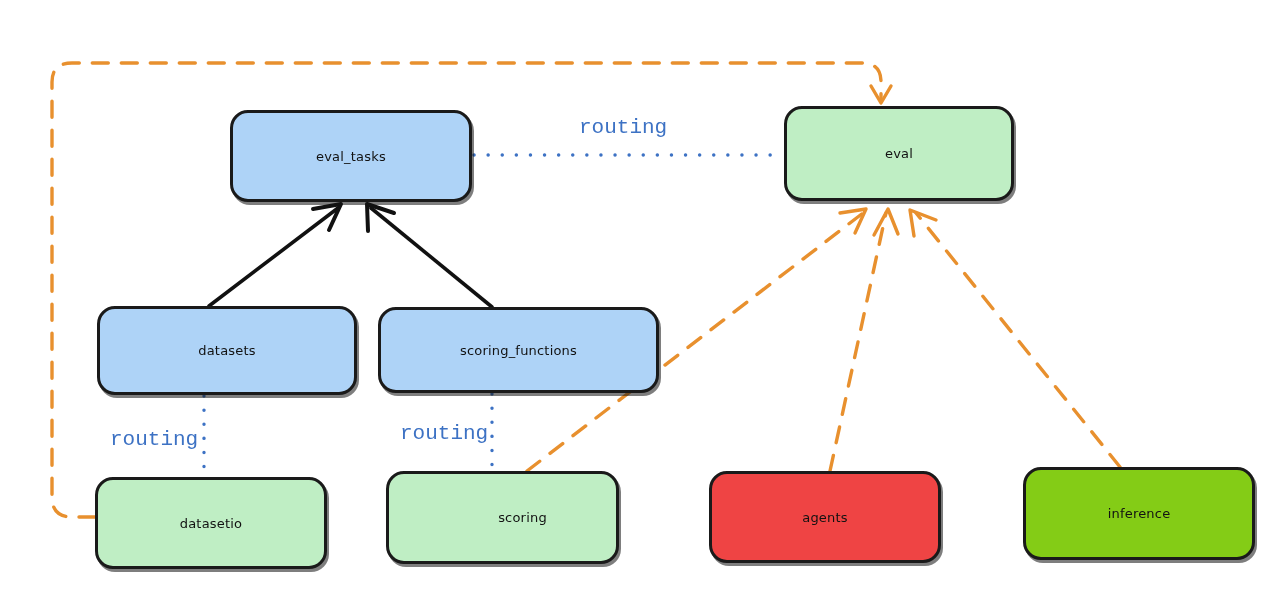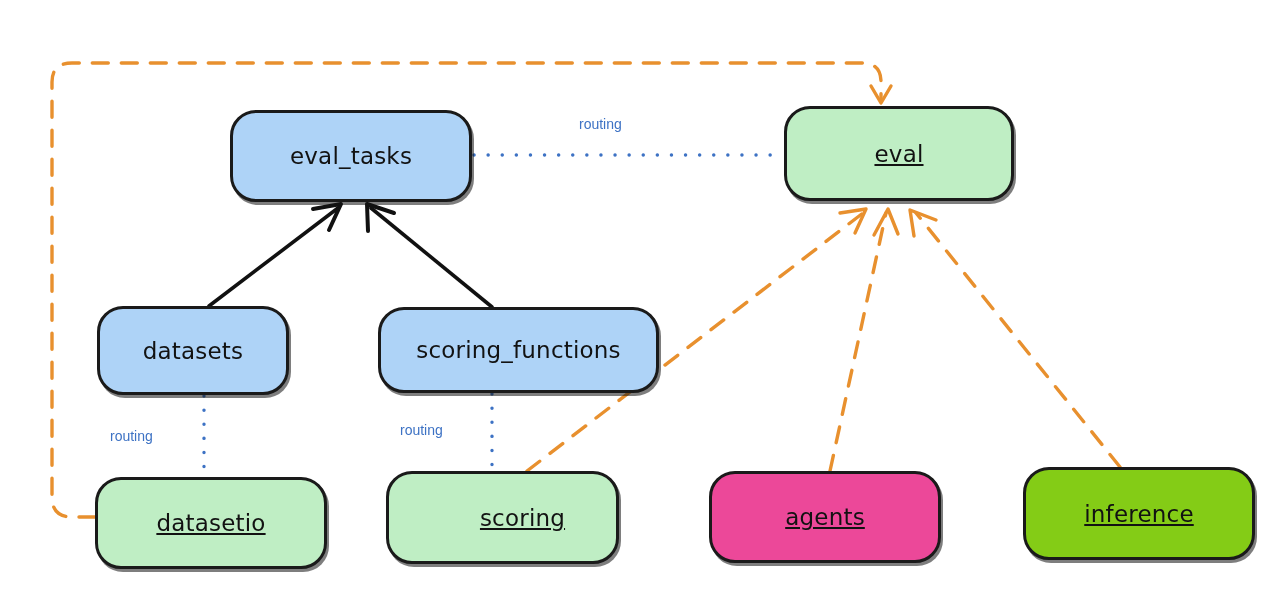--- a/index.html
+++ b/index.html
@@ -21,40 +21,40 @@
     position: absolute;
     left: 0;
     top: 0;
     width: 1280px;
     height: 596px;
   }
   .node {
     position: absolute;
     box-sizing: border-box;
     border: 3px solid #1a1a1a;
-    border-radius: 26px;
+    border-radius: 18px;
     display: flex;
     align-items: center;
     justify-content: center;
     font-family: "DejaVu Sans", sans-serif;
-    font-size: 23px;
+    font-size: 13px;
     color: #121212;
     letter-spacing: 0.2px;
     box-shadow: 2px 3px 0 rgba(20,20,20,0.55);
   }
   .node.blue  { background: #aed3f7; }
-  .node.green { background: #bfeec4; text-decoration: underline; }
+  .node.green { background: #bfeec4; }
   .node-label {
     pointer-events: none;
     white-space: nowrap;
   }
   .edge-label {
     position: absolute;
-    font-family: Liberation Sans, sans-serif;
-    font-size: 14px;
+    font-family: Liberation Mono, monospace;
+    font-size: 21px;
     color: #3d72c4;
     white-space: nowrap;
   }
 </style>
 </head>
 <body>
 
 <div id="canvas" style="background: rgb(255, 255, 255);">
 
   <svg id="edges" viewBox="0 0 1280 596" xmlns="http://www.w3.org/2000/svg">
@@ -105,37 +105,37 @@
   </svg>
 
   <div class="node blue" style="left: 230px; top: 110px; width: 242px; height: 92px; background: rgb(174, 211, 247); border-color: rgb(26, 26, 26);">
     <span class="node-label">eval_tasks</span>
   </div>
 
   <div class="node green" style="left: 784px; top: 106px; width: 230px; height: 95px; background: rgb(191, 238, 196); border-color: rgb(26, 26, 26);">
     <span class="node-label">eval</span>
   </div>
 
-  <div class="node blue" style="left: 97px; top: 306px; width: 192px; height: 89px; background: rgb(174, 211, 247); border-color: rgb(26, 26, 26);">
+  <div class="node blue" style="left: 97px; top: 306px; width: 260px; height: 89px; background: rgb(174, 211, 247); border-color: rgb(26, 26, 26);">
     <span class="node-label">datasets</span>
   </div>
 
   <div class="node blue" style="left: 378px; top: 307px; width: 281px; height: 86px; background: rgb(174, 211, 247); border-color: rgb(26, 26, 26);">
     <span class="node-label">scoring_functions</span>
   </div>
 
   <div class="node green" style="left: 95px; top: 477px; width: 232px; height: 92px; background: rgb(191, 238, 196); border-color: rgb(26, 26, 26);">
     <span class="node-label">datasetio</span>
   </div>
 
   <div class="node green" style="left: 386px; top: 471px; width: 233px; height: 93px; background: rgb(191, 238, 196); border-color: rgb(26, 26, 26); padding-left: 40px;">
     <span class="node-label">scoring</span>
   </div>
 
-  <div class="node green" style="left: 709px; top: 471px; width: 232px; height: 92px; background: #ec4899; border-color: rgb(26, 26, 26);">
+  <div class="node green" style="left: 709px; top: 471px; width: 232px; height: 92px; background: #ef4444; border-color: rgb(26, 26, 26);">
     <span class="node-label">agents</span>
   </div>
 
   <div class="node green" style="left: 1023px; top: 467px; width: 232px; height: 93px; background: #84cc16; border-color: rgb(26, 26, 26);">
     <span class="node-label">inference</span>
   </div>
 
   <div class="edge-label" style="left: 579px; top: 116px; color: rgb(61, 114, 196);">routing</div>
 
   <div class="edge-label" style="left: 110px; top: 428px; color: rgb(61, 114, 196);">routing</div>

